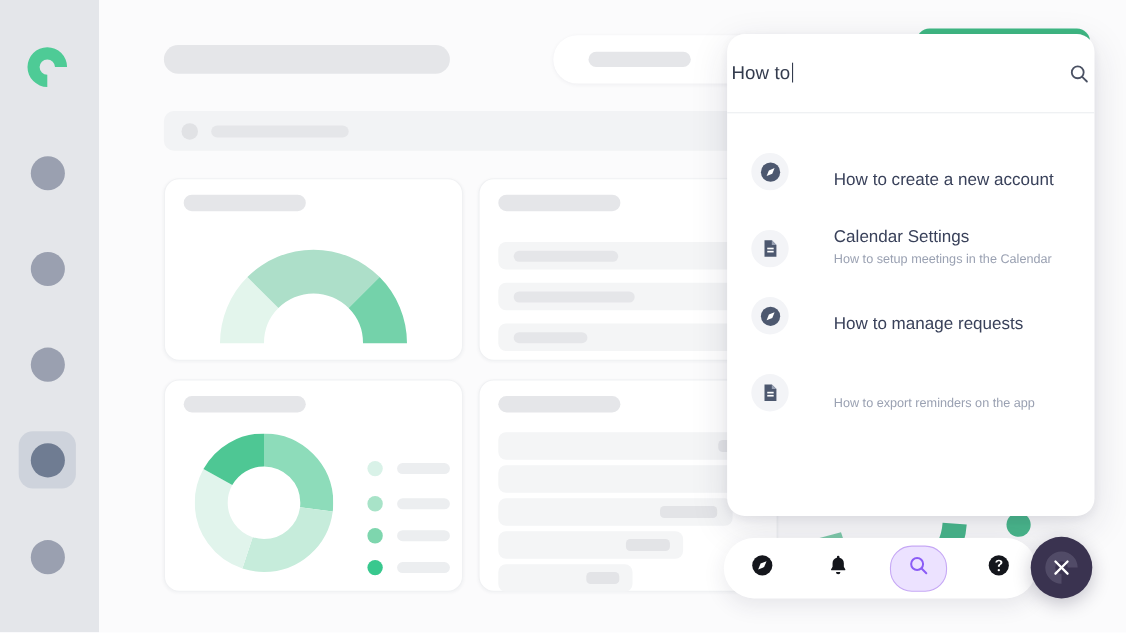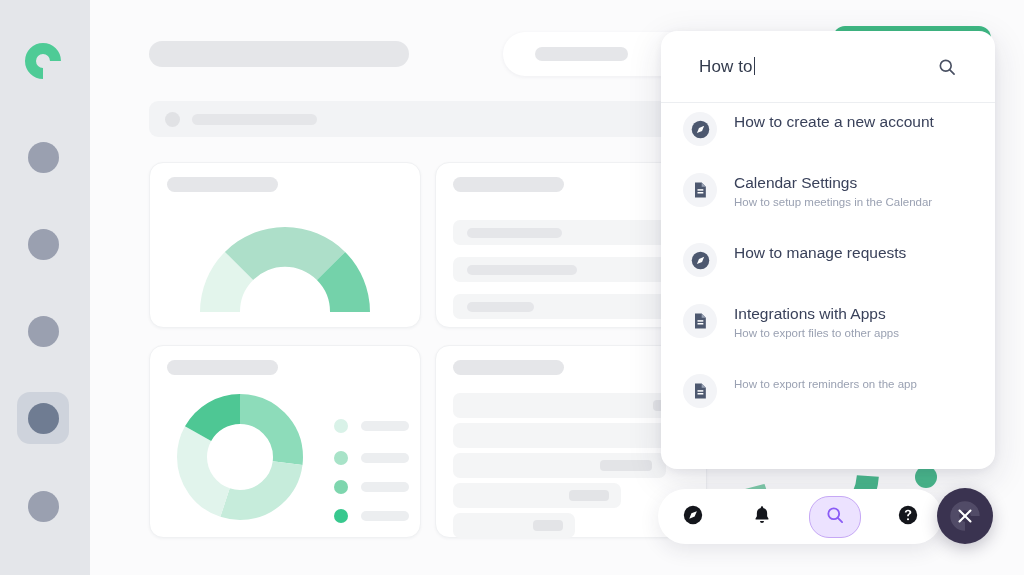--- a/index.html
+++ b/index.html
@@ -103,43 +103,44 @@
     background: #ffffff;
     border-radius: 16px;
     box-shadow: 0 10px 34px rgba(35,40,70,0.13), 0 2px 8px rgba(35,40,70,0.06);
     overflow: hidden;
   }
   #search-field-row {
     position: relative;
     height: 72px;
     border-bottom: 1px solid #eceef1;
     display: flex; align-items: center;
-    padding: 0 38px;
+    padding: 0 4px;
   }
   #search-query {
     flex: 1;
     font-size: 17px;
     color: #333b4d;
     letter-spacing: 0.1px;
     white-space: nowrap;
   }
   .caret {
     display: inline-block;
     width: 1px; height: 18px;
     background: #333b4d;
     margin-left: 1px;
     vertical-align: -3px;
   }
   #search-submit-icon { width: 20px; height: 20px; flex: none; }
 
   .result-item {
     position: relative;
-    display: flex; align-items: flex-start;
+    display: flex; align-items: flex-end;
     padding: 0 22px;
     height: 61px;
+    gap: 24px;
   }
   .result-icon {
     width: 34px; height: 34px; border-radius: 50%;
     background: #f3f4f7;
     display: flex; align-items: center; justify-content: center;
     flex: none;
   }
   .result-text { margin-left: 17px; }
   .result-title {
     font-size: 15.5px; color: #39415a; line-height: 1.25;
@@ -357,34 +358,20 @@
         <svg viewBox="0 0 24 24" width="21" height="21">
           <circle cx="12" cy="12" r="10" fill="#4d586f"></circle>
           <path d="M16.2 7.8l-2.4 5.9-5.9 2.4 2.4-5.9z" fill="#ffffff"></path>
         </svg>
       </div>
       <div class="result-text">
         <div class="result-title">How to manage requests</div>
       </div>
     </div>
 
-    <div class="result-item has-sub">
-      <div class="result-icon">
-        <svg viewBox="0 0 24 24" width="20" height="20">
-          <path d="M6 3h8l5 5v13H6z" fill="#4d586f"></path>
-          <path d="M14 3l5 5h-5z" fill="#9aa3b5"></path>
-          <rect x="9" y="11" width="7" height="1.8" fill="#ffffff"></rect>
-          <rect x="9" y="14.4" width="7" height="1.8" fill="#ffffff"></rect>
-        </svg>
-      </div>
-      <div class="result-text">
-        <div class="result-title">Integrations with Apps</div>
-        <div class="result-sub">How to export files to other apps</div>
-      </div>
-    </div>
 
     <div class="result-item has-sub">
       <div class="result-icon">
         <svg viewBox="0 0 24 24" width="20" height="20">
           <path d="M6 3h8l5 5v13H6z" fill="#4d586f"></path>
           <path d="M14 3l5 5h-5z" fill="#9aa3b5"></path>
           <rect x="9" y="11" width="7" height="1.8" fill="#ffffff"></rect>
           <rect x="9" y="14.4" width="7" height="1.8" fill="#ffffff"></rect>
         </svg>
       </div>

